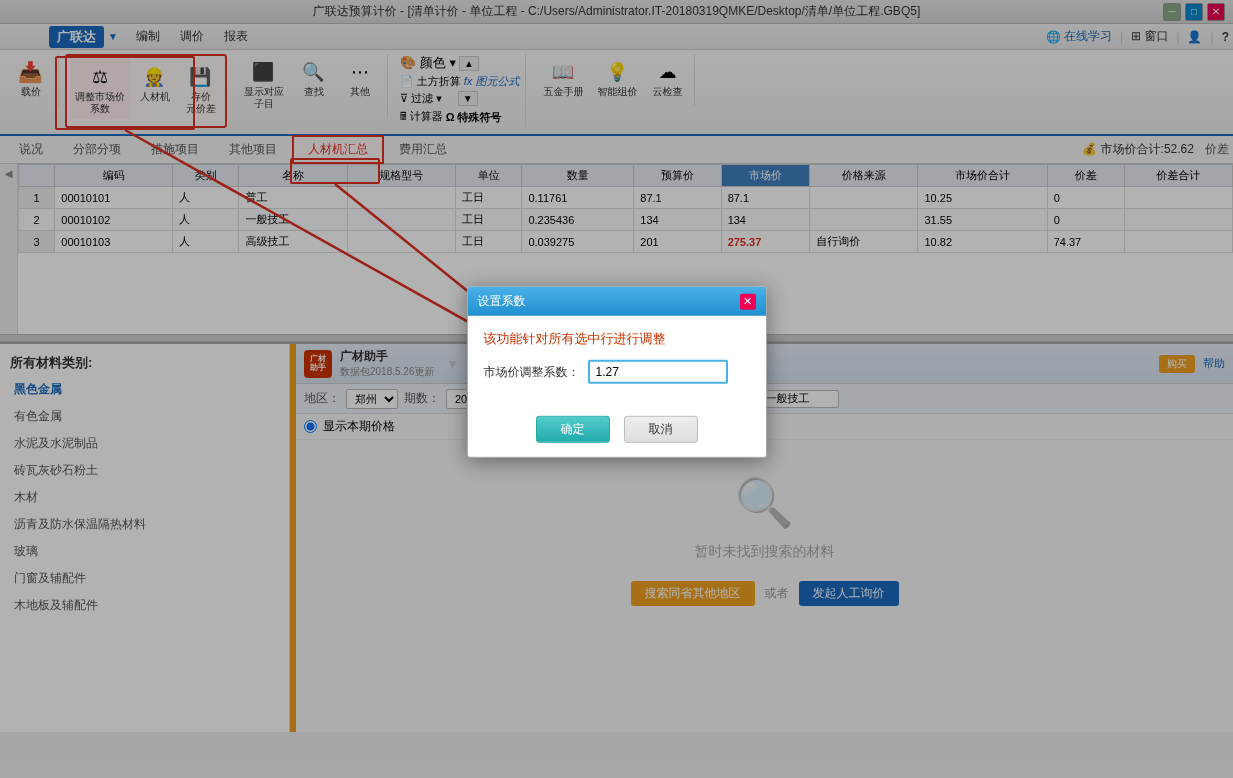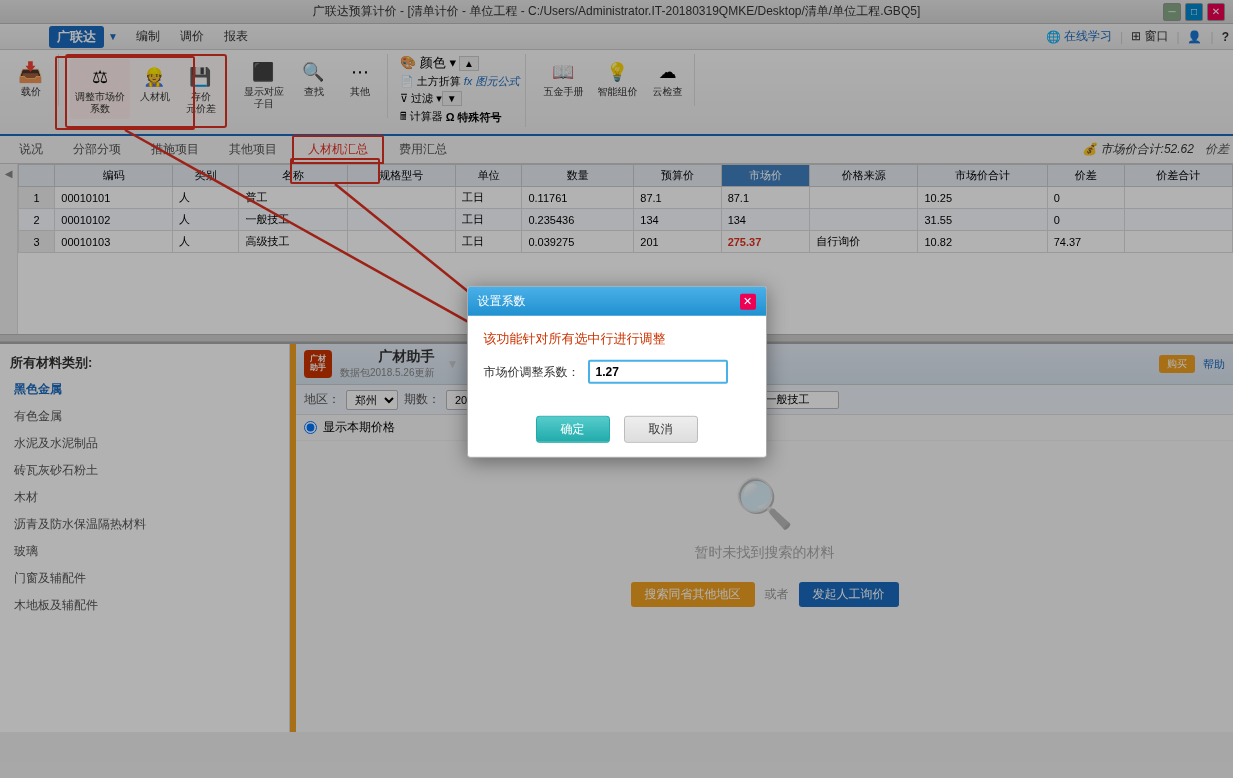--- a/index.html
+++ b/index.html
@@ -139,21 +139,20 @@
     }
     .tab-item.highlighted-tab {
       color: #e03020;
       background: #fff0ee;
       border: 2px solid #e03020;
     }
     .tab-right {
       margin-left: auto;
       font-size: 11px;
       color: #333;
-      font-style: italic;
     }
 
     
     .main-content {
       background: white;
       height: 170px;
       overflow: auto;
       position: relative;
     }
     .data-table {
@@ -222,21 +221,21 @@
     .bottom-header {
       background: linear-gradient(to bottom, #e8eef8, #d8e4f0);
       border-bottom: 1px solid #ccc;
       padding: 4px 8px;
       display: flex;
       align-items: center;
       gap: 8px;
       font-size: 12px;
     }
     .gc-logo { width: 28px; height: 28px; background: #cc3300; border-radius: 4px; display: flex; align-items: center; justify-content: center; color: white; font-size: 9px; font-weight: bold; }
-    .gc-title { font-size: 14px; font-weight: bold; color: #333; text-align: right; }
+    .gc-title { font-size: 12px; font-weight: bold; color: #333; }
     .gc-version { font-size: 10px; color: #888; }
     .nav-pills { display: flex; gap: 4px; }
     .nav-pill { padding: 2px 8px; border-radius: 10px; cursor: pointer; font-size: 11px; color: #555; }
     .nav-pill.active { color: #1a6abf; font-weight: bold; }
     .nav-pill.orange { color: #e07000; }
     .divider-v { width: 1px; height: 16px; background: #ccc; margin: 0 4px; }
     .bottom-header-right { margin-left: auto; display: flex; align-items: center; gap: 8px; }
     .buy-btn { background: #f0a020; color: white; padding: 2px 8px; border-radius: 3px; cursor: pointer; font-size: 10px; }
     .help-btn { color: #1a6abf; cursor: pointer; font-size: 11px; }
 
@@ -348,21 +347,20 @@
       margin-bottom: 10px;
     }
     .dialog-row label { color: #333; font-size: 12px; white-space: nowrap; }
     .dialog-input {
       border: 2px solid #4ab0e8;
       padding: 3px 6px;
       border-radius: 2px;
       width: 140px;
       font-size: 12px;
       outline: none;
-      font-weight: bold;
     }
     .dialog-footer {
       display: flex;
       justify-content: center;
       gap: 14px;
       padding: 8px 16px 14px;
     }
     .dialog-ok {
       background: linear-gradient(to bottom, #5cc, #2aa);
       color: white;
@@ -482,21 +480,21 @@
   <div class="ribbon-group" style="flex-direction:row; align-items:flex-start; flex-wrap:wrap; max-width:180px; gap:4px;">
     <div style="display:flex; flex-direction:column; gap:2px;">
       <div style="display:flex; align-items:center; gap:3px;">
         <span style="cursor:pointer; font-size:13px;">🎨 颜色 ▾</span>
         <span style="cursor:pointer; padding:1px 4px; border:1px solid #ccc; background:#eee; font-size:10px;">▲</span>
       </div>
       <div style="display:flex; align-items:center; gap:3px;">
         <span style="cursor:pointer; font-size:11px;">📄 土方折算</span>
         <span style="cursor:pointer; font-size:11px; color:#1a6abf; font-style:italic;">fx 图元公式</span>
       </div>
-      <div style="display:flex; align-items:flex-start; gap:0;">
+      <div style="display:flex; align-items:flex-start; gap:16px;">
         <span style="cursor:pointer; font-size:11px;">⊽ 过滤 ▾</span>
         <span style="cursor:pointer; padding:1px 4px; border:1px solid #ccc; background:#eee; font-size:10px;">▼</span>
       </div>
       <div style="display:flex; align-items:center; gap:3px;">
         <span style="cursor:pointer; font-size:11px;">🖩 计算器</span>
         <span style="cursor:pointer; font-size:11px; font-weight:bold;">Ω 特殊符号</span>
       </div>
     </div>
   </div>
 

